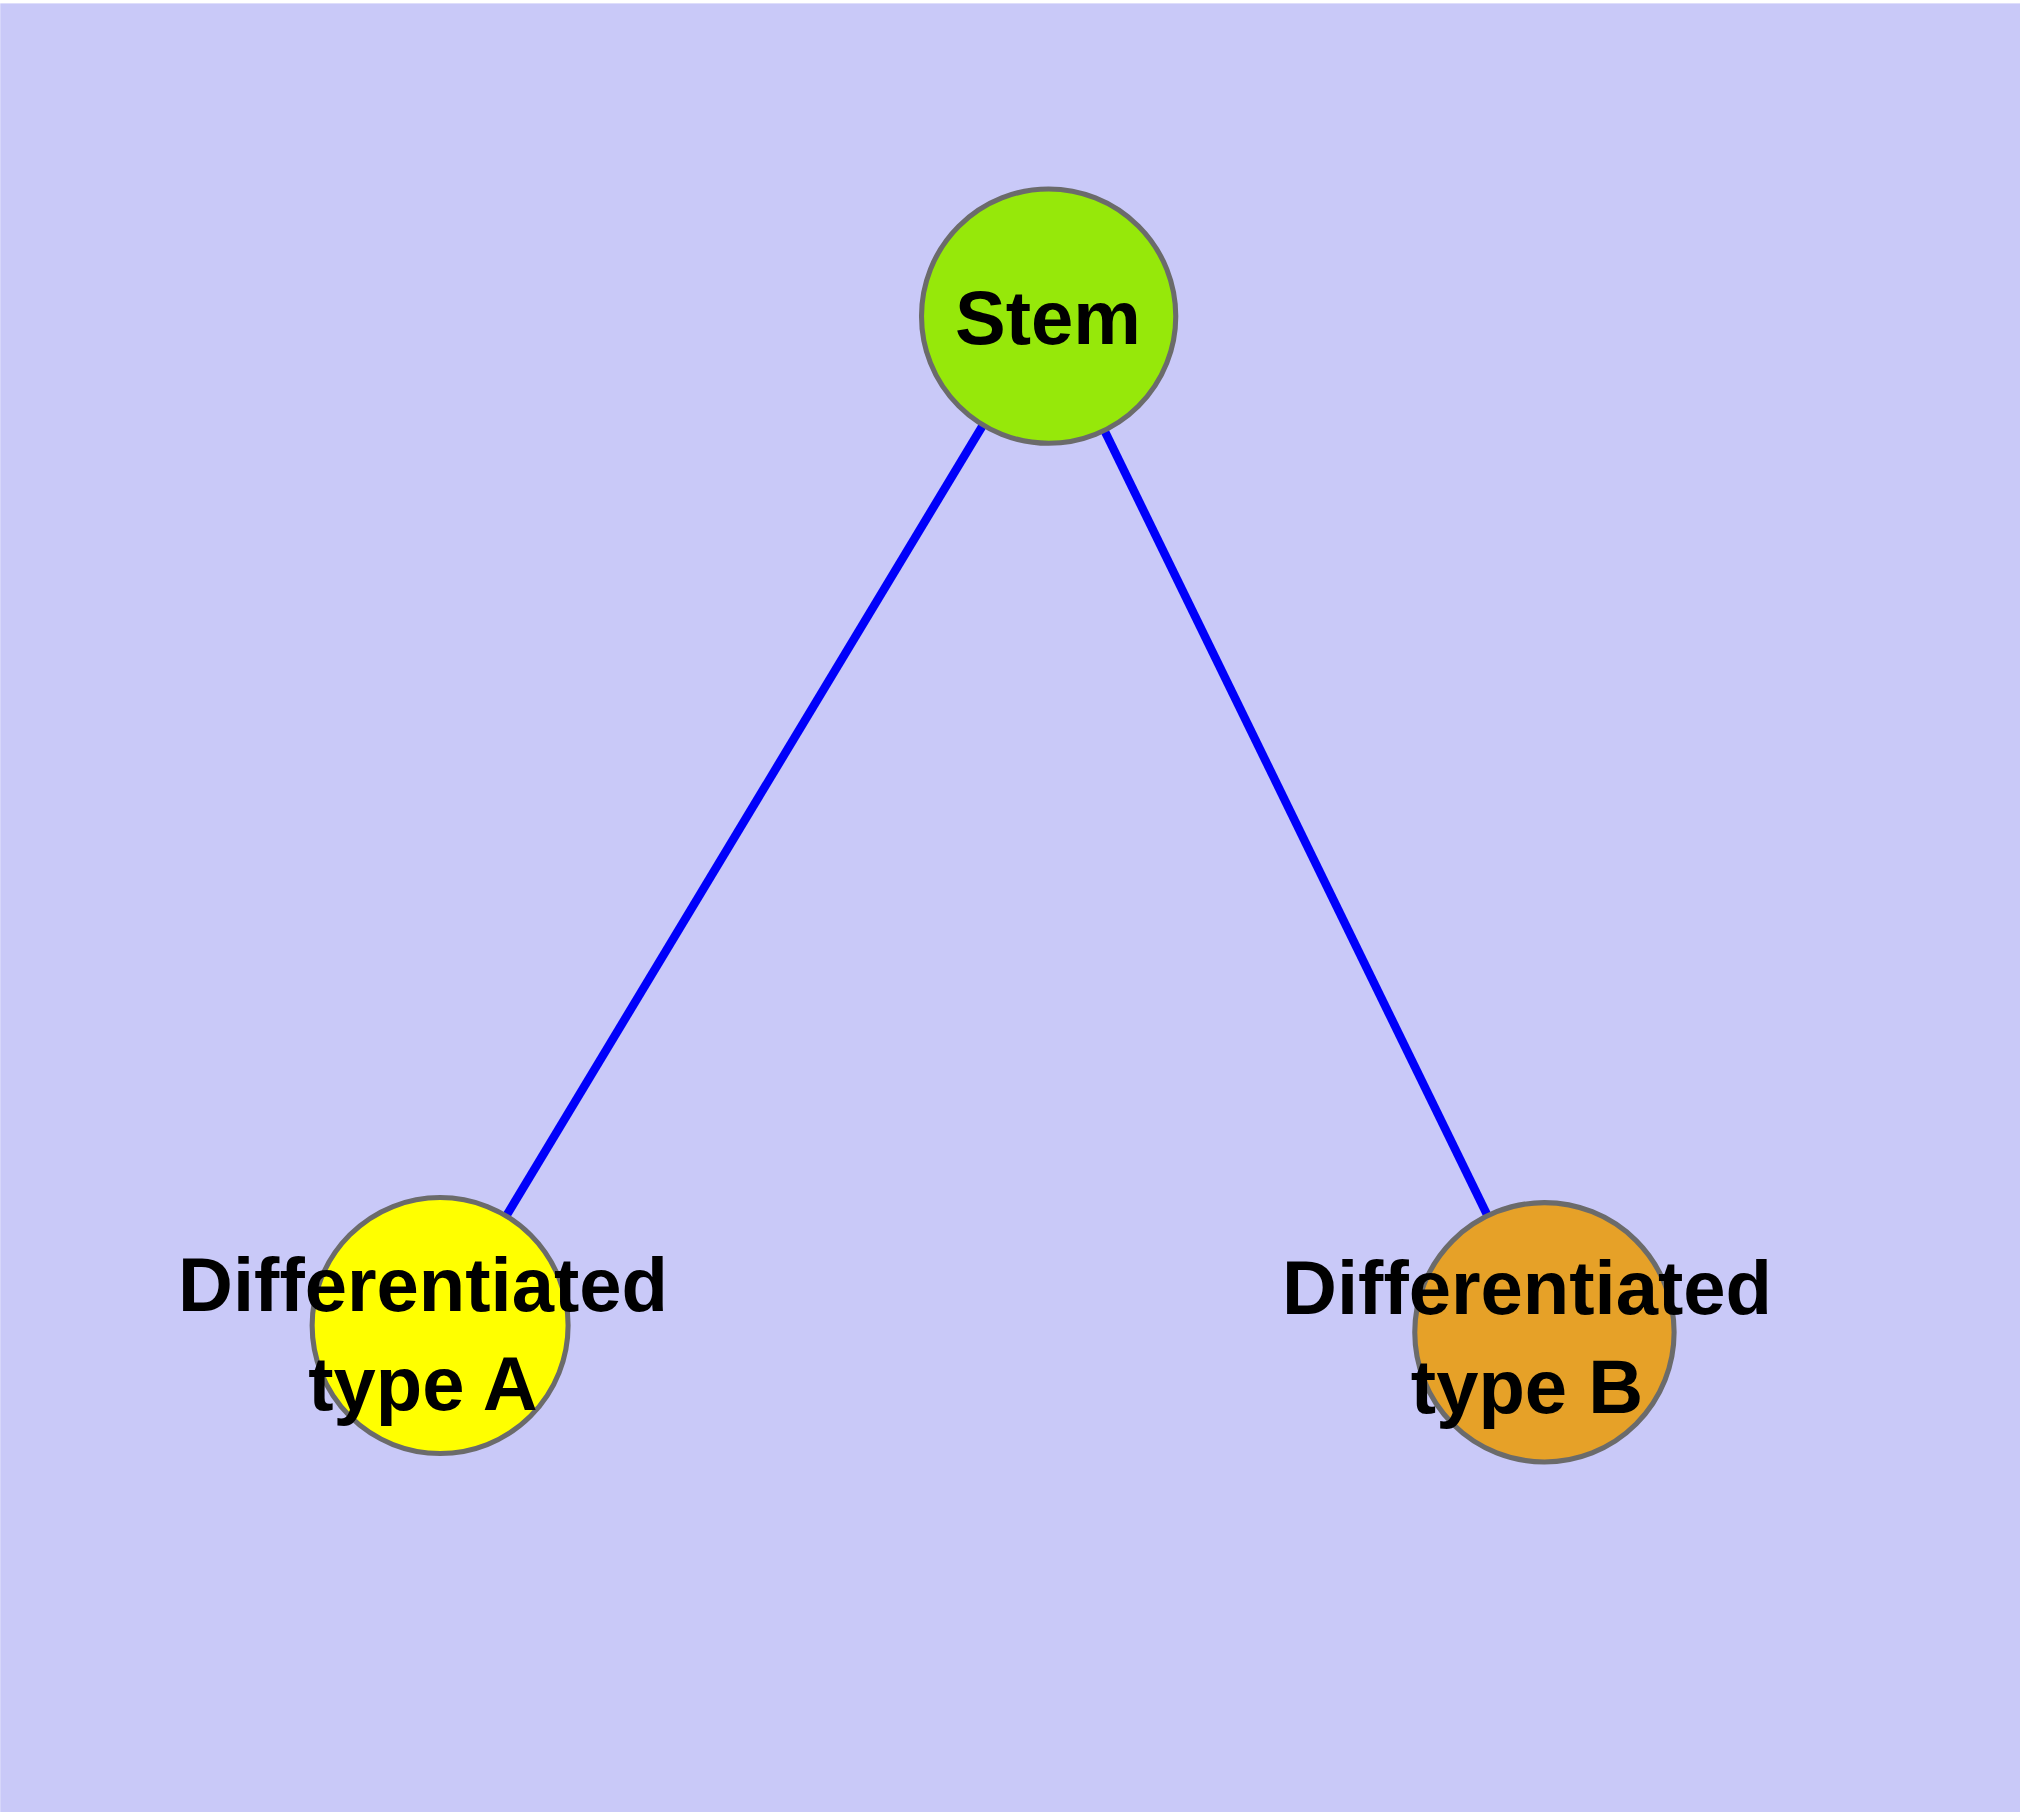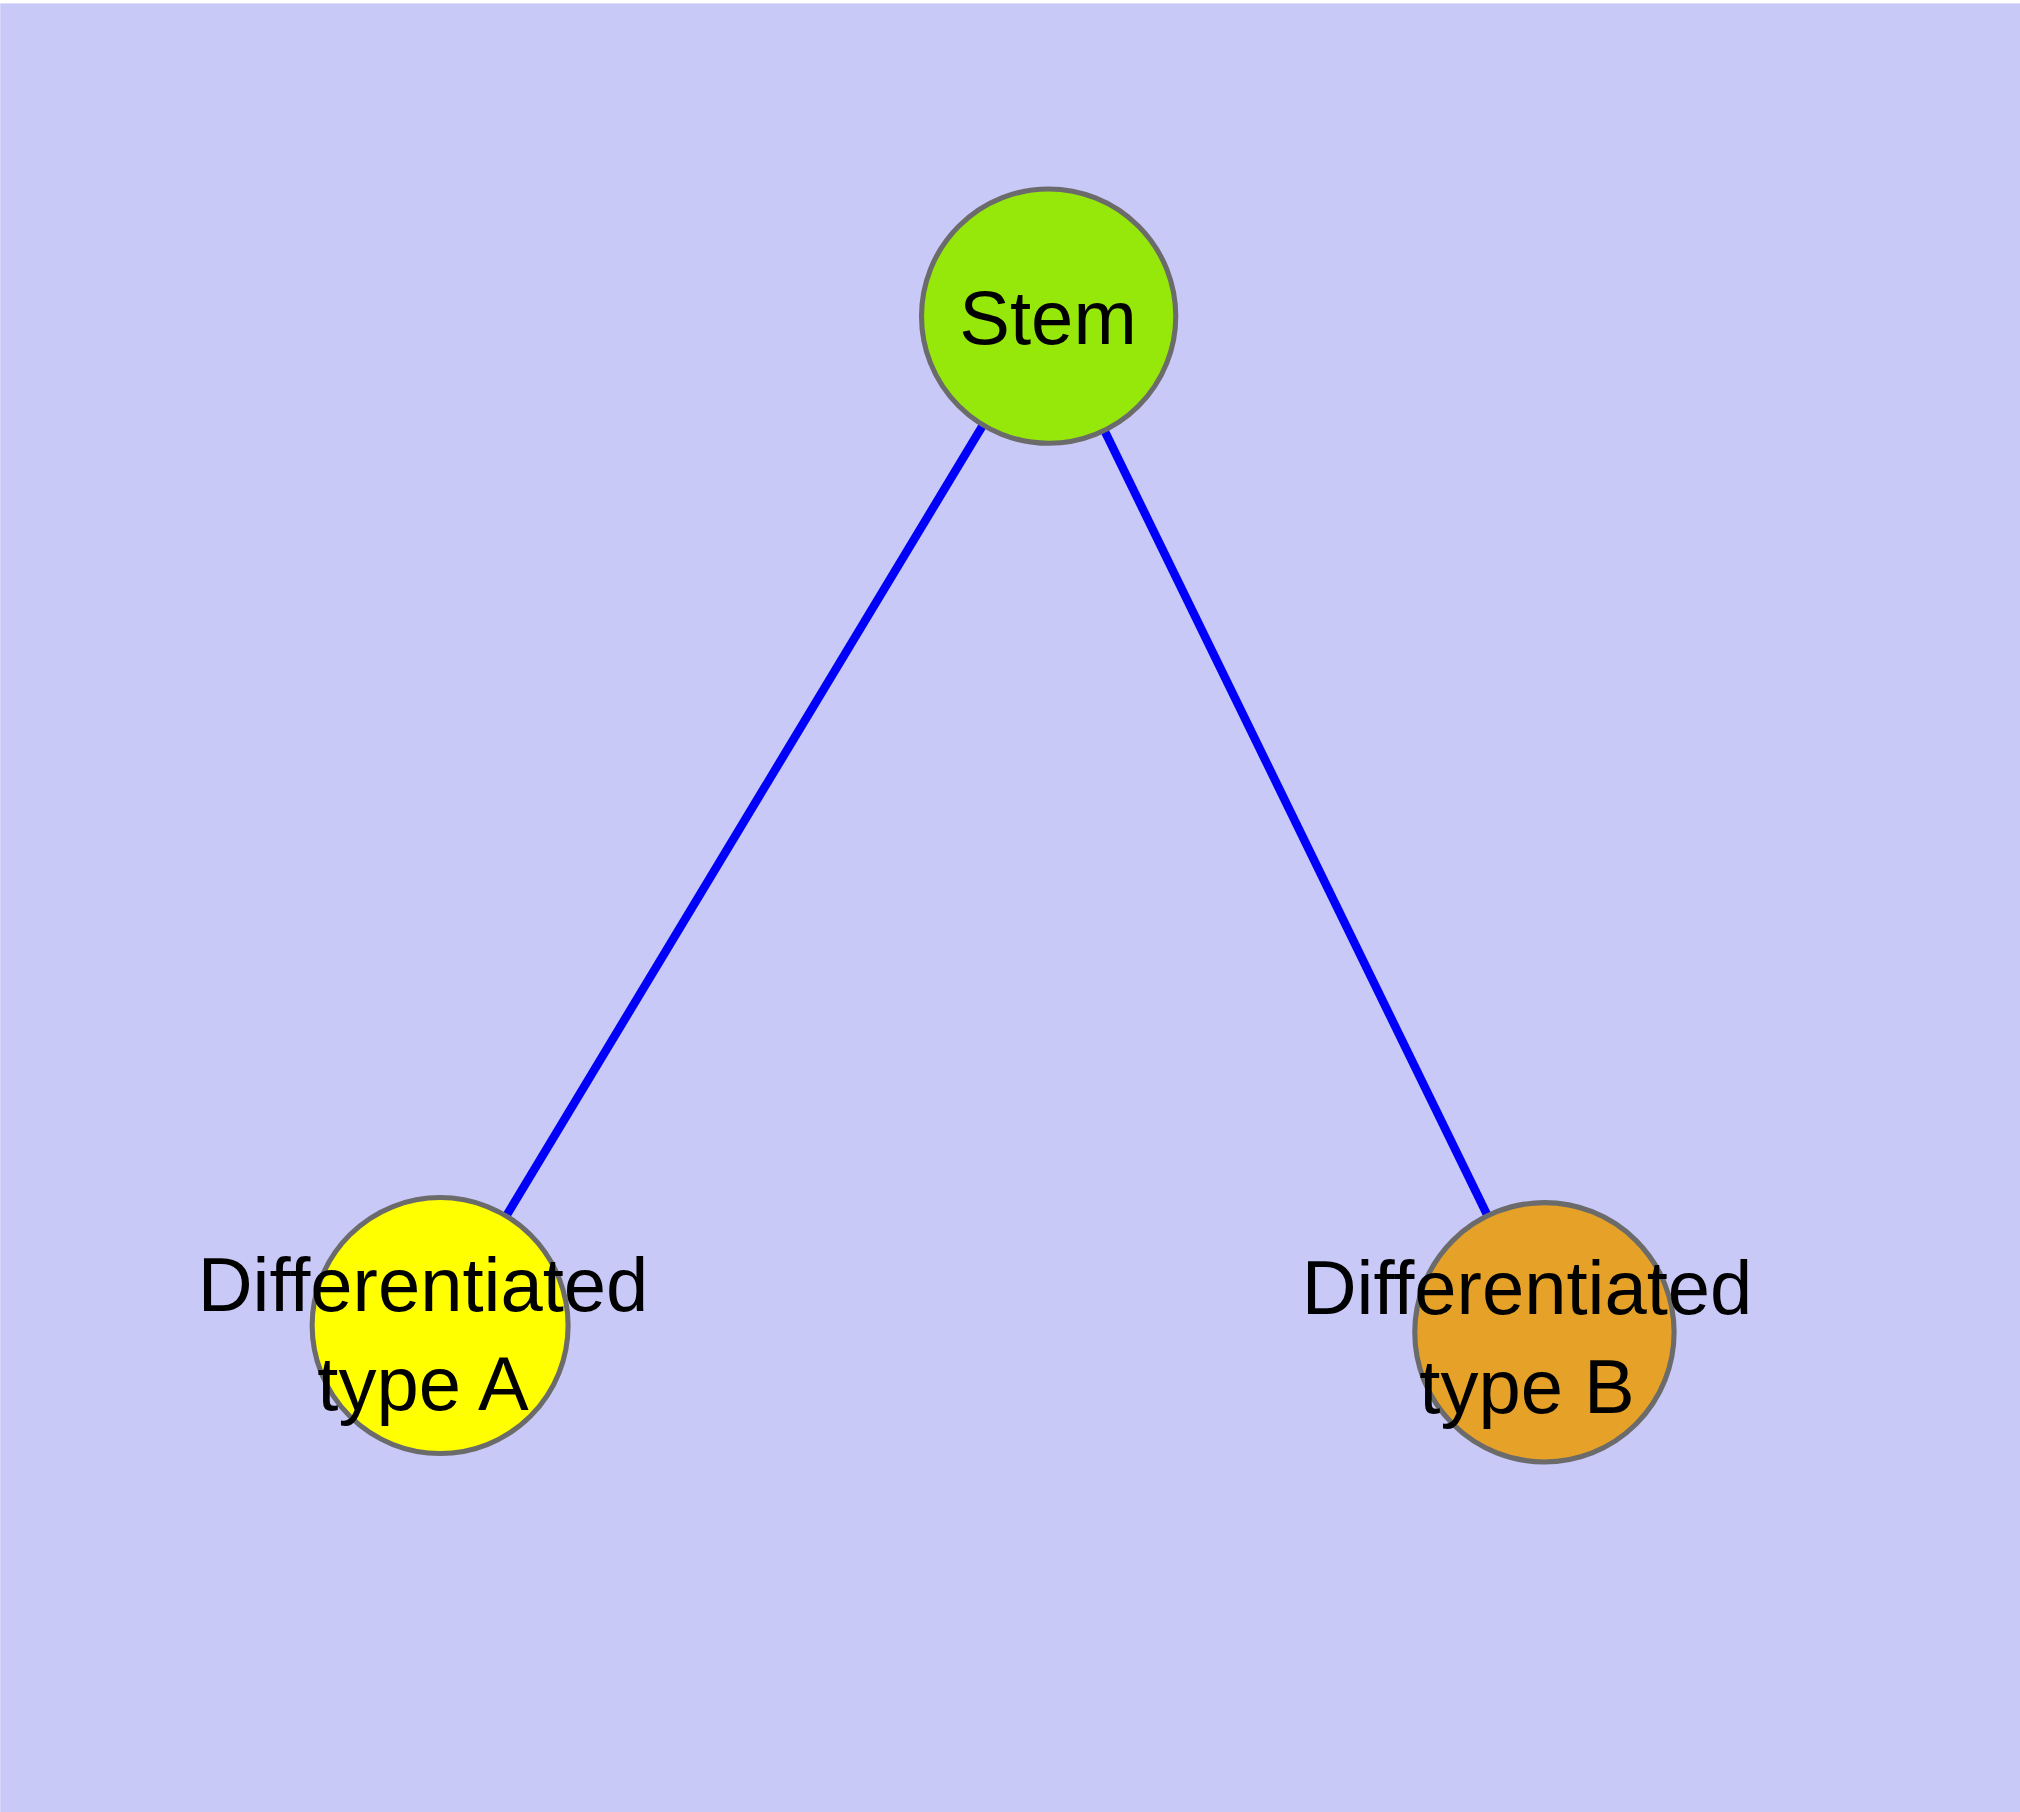--- a/index.html
+++ b/index.html
@@ -18,21 +18,21 @@
   }
   .stage svg {
     position: absolute;
     left: 0;
     top: 0;
     display: block;
   }
   .node-label {
     position: absolute;
     transform: translate(-50%, -50%);
-    font-weight: normal;
+    font-weight: bold;
     font-size: 76px;
     line-height: 99px;
     color: #000000;
     text-align: center;
     white-space: pre-line;
     z-index: 2;
     letter-spacing: 0px;
   }
   .label-stem { left: 1048px; top: 317px; }
   .label-a    { left: 423px;  top: 1334px; }

